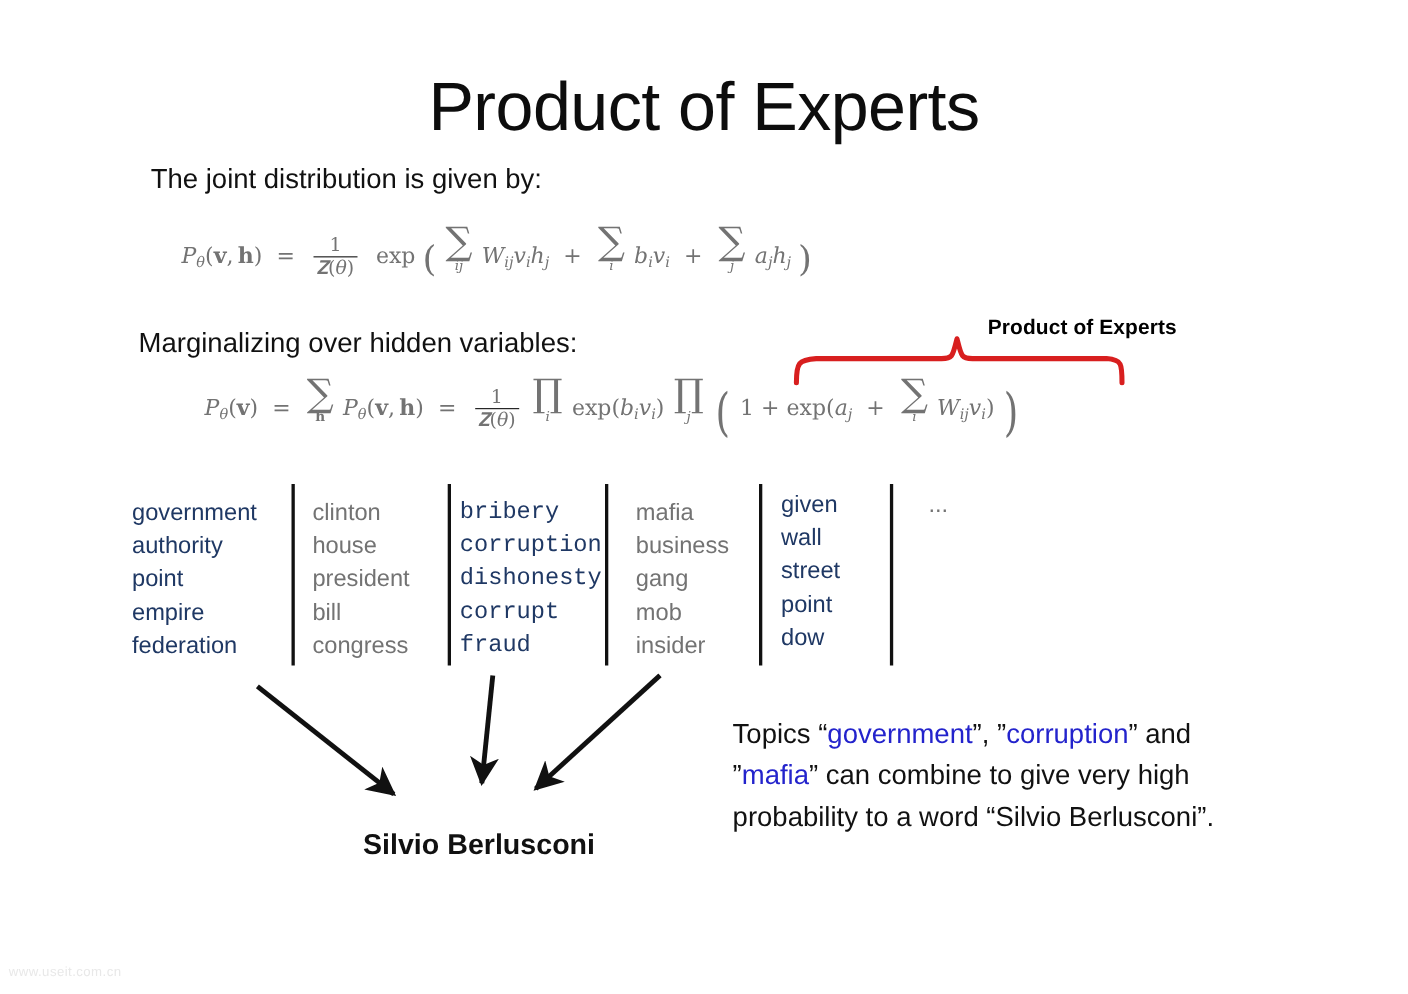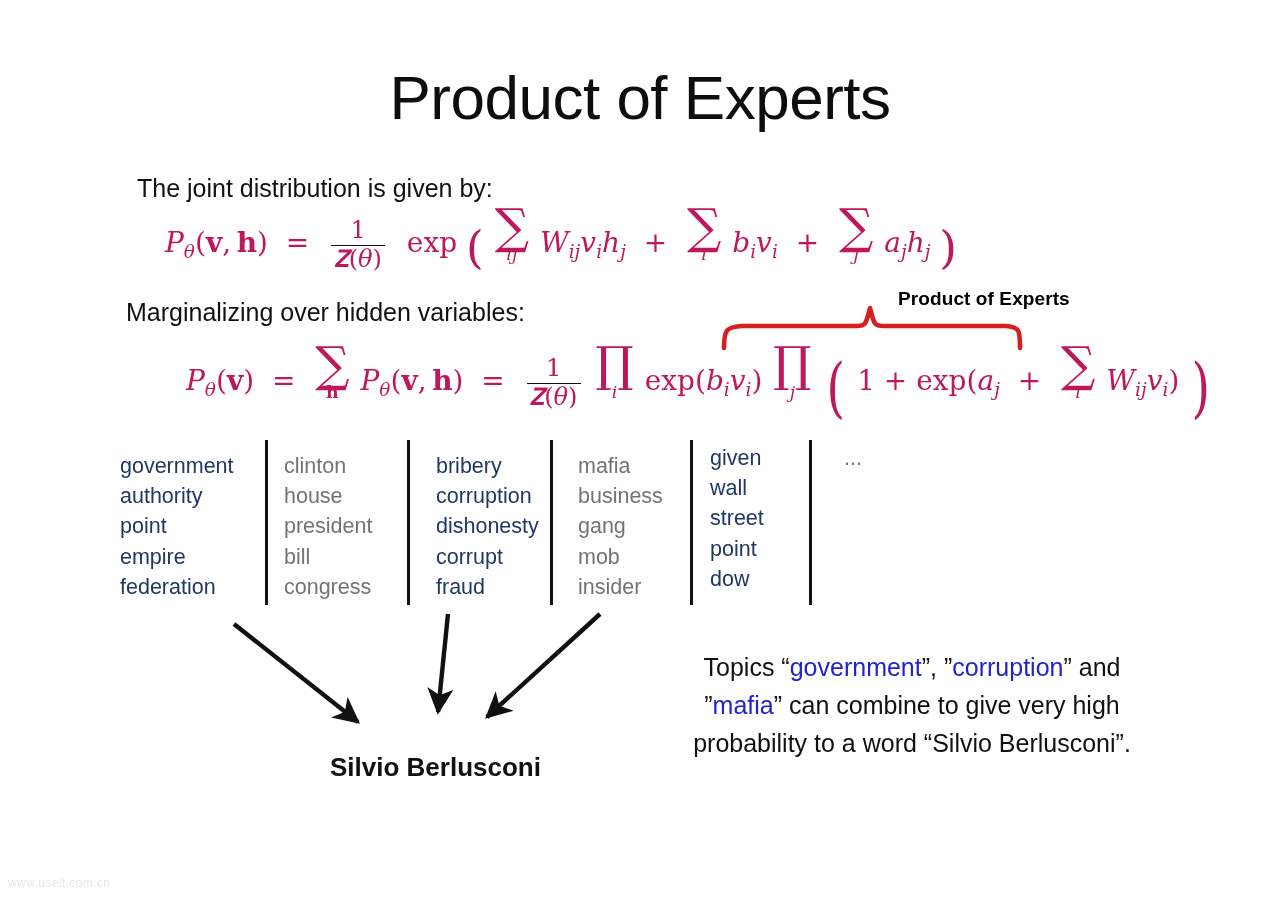--- a/index.html
+++ b/index.html
@@ -35,30 +35,30 @@
     line-height: 1.1;
   }
 
   
   .lead-text {
     position: absolute;
     font-size: 25px;
     color: #111111;
     white-space: nowrap;
   }
-  #lead-joint  { left: 137px; top: 174px; }
+  #lead-joint  { left: 137px; top: 149px; }
   #lead-marg   { left: 126px; top: 298px; }
 
   
   .math {
     position: absolute;
     font-family: "DejaVu Serif", "Liberation Serif", serif;
-    color: #be185d;
+    color: #737373;
     white-space: nowrap;
-    font-size: 28px;
+    font-size: 20px;
   }
   .mi  { font-style: italic; }
   .mup { font-style: normal; }
   .mbf { font-weight: bold; font-style: normal; }
   .sub {
     font-size: 0.66em;
     font-style: italic;
     vertical-align: -0.32em;
     letter-spacing: 0;
   }
@@ -157,21 +157,21 @@
   .topic-col.black { color: #737373; }
   .col-sep {
     position: absolute;
     top: 0;
     width: 2.5px;
     height: 165px;
     background: #111111;
   }
   #topic-col-0 { left: 2px;   top: 11px; }
   #topic-col-1 { left: 166px; top: 11px; }
-  #topic-col-2 { left: 318px; top: 11px; }
+  #topic-col-2 { left: 300px; top: 11px; font-family: Liberation Mono, monospace; }
   #topic-col-3 { left: 460px; top: 11px; }
   #topic-col-4 { left: 592px; top: 3px;  }
   #topic-col-5 { left: 726px; top: 3px;  }
   #sep-0 { left: 147px; }
   #sep-1 { left: 289px; }
   #sep-2 { left: 432px; }
   #sep-3 { left: 572px; }
   #sep-4 { left: 691px; }
 
   
@@ -196,21 +196,20 @@
 
   
   #explanation {
     position: absolute;
     left: 666px;
     top: 648px;
     width: 492px;
     font-size: 25px;
     line-height: 38px;
     color: #111111;
-    text-align: center;
   }
   #explanation .hl { color: #2323cc; }
 
   
   #watermark {
     position: absolute;
     left: 8px;
     top: 876px;
     font-size: 12px;
     color: #e8e8e8;

